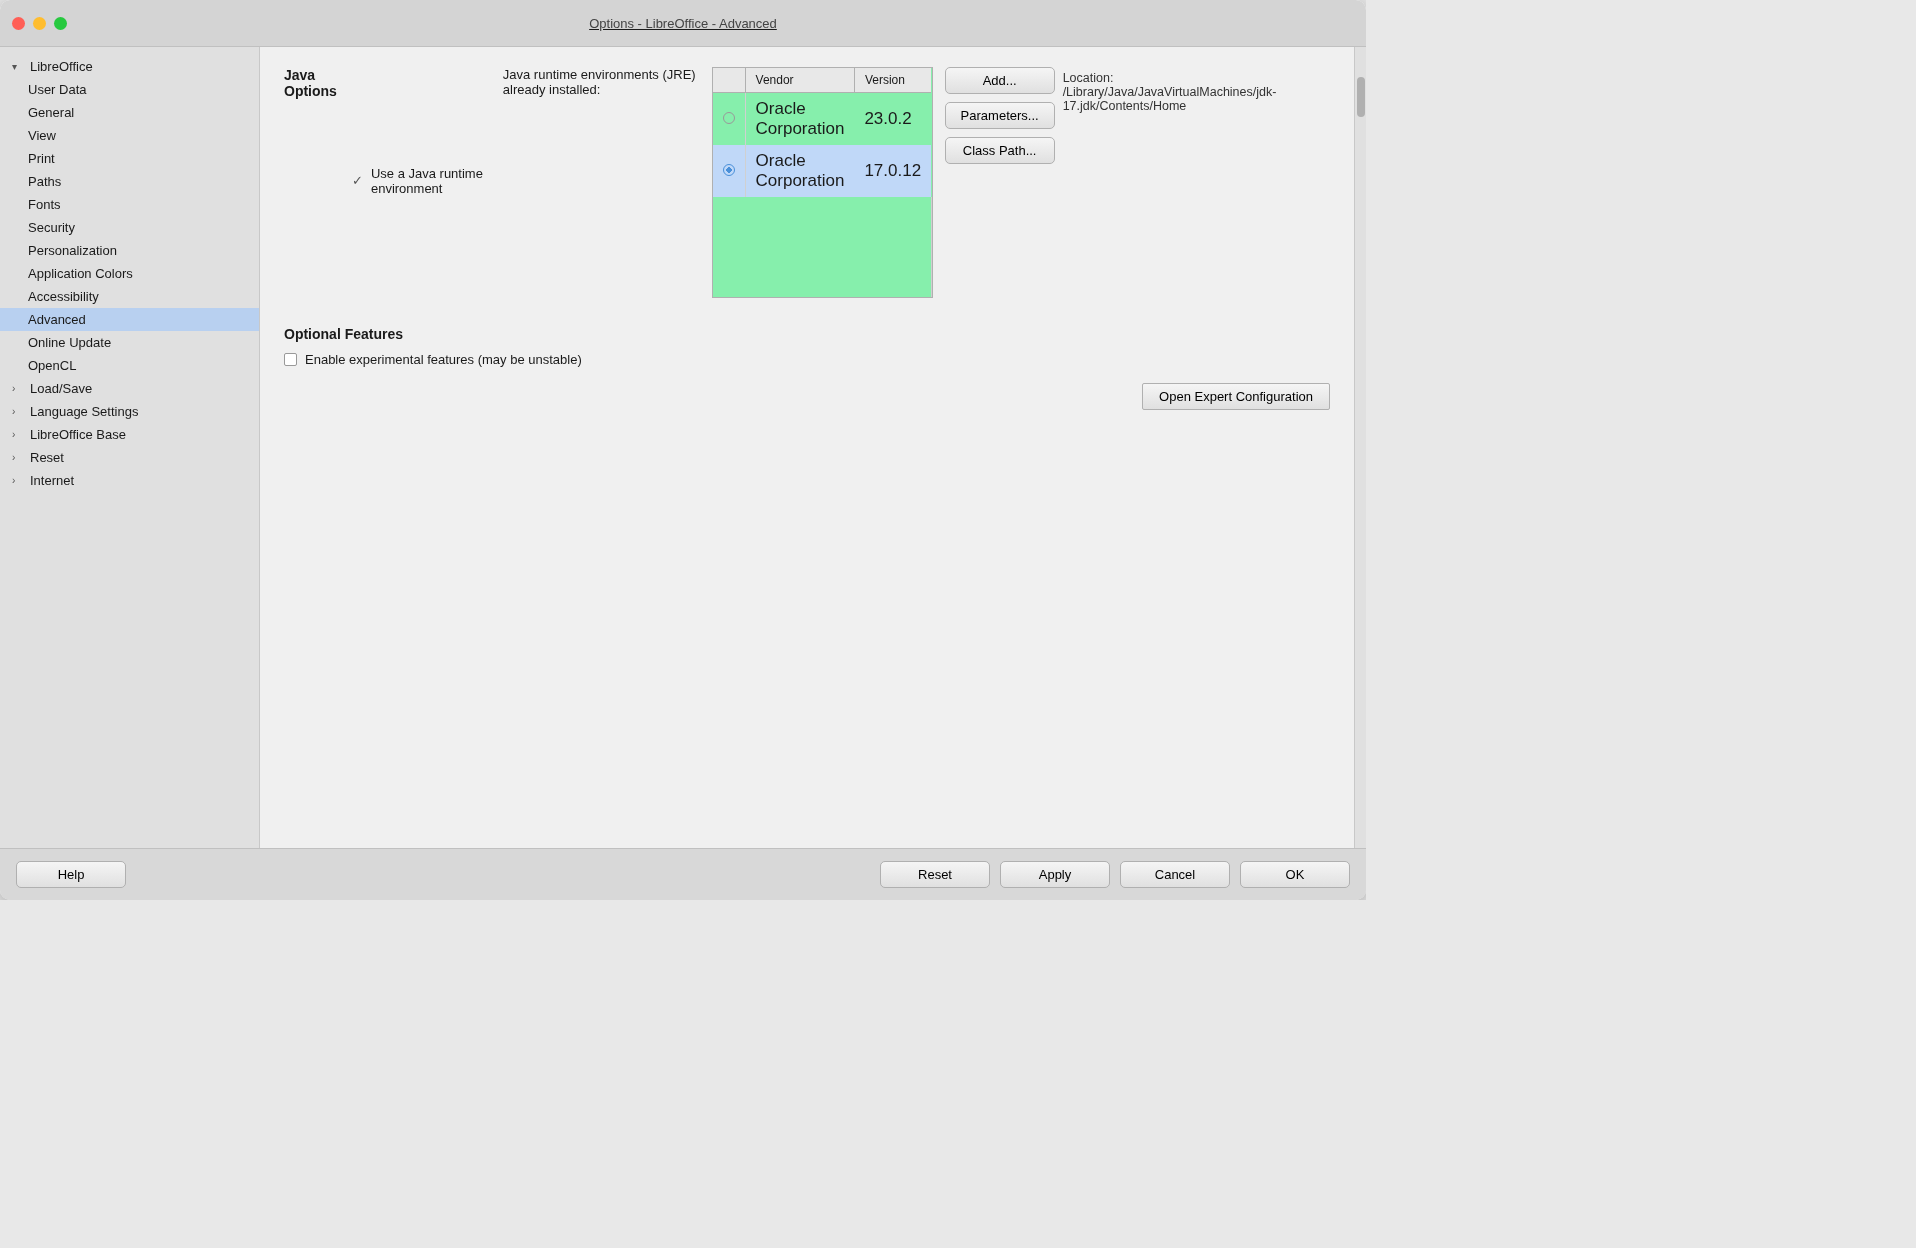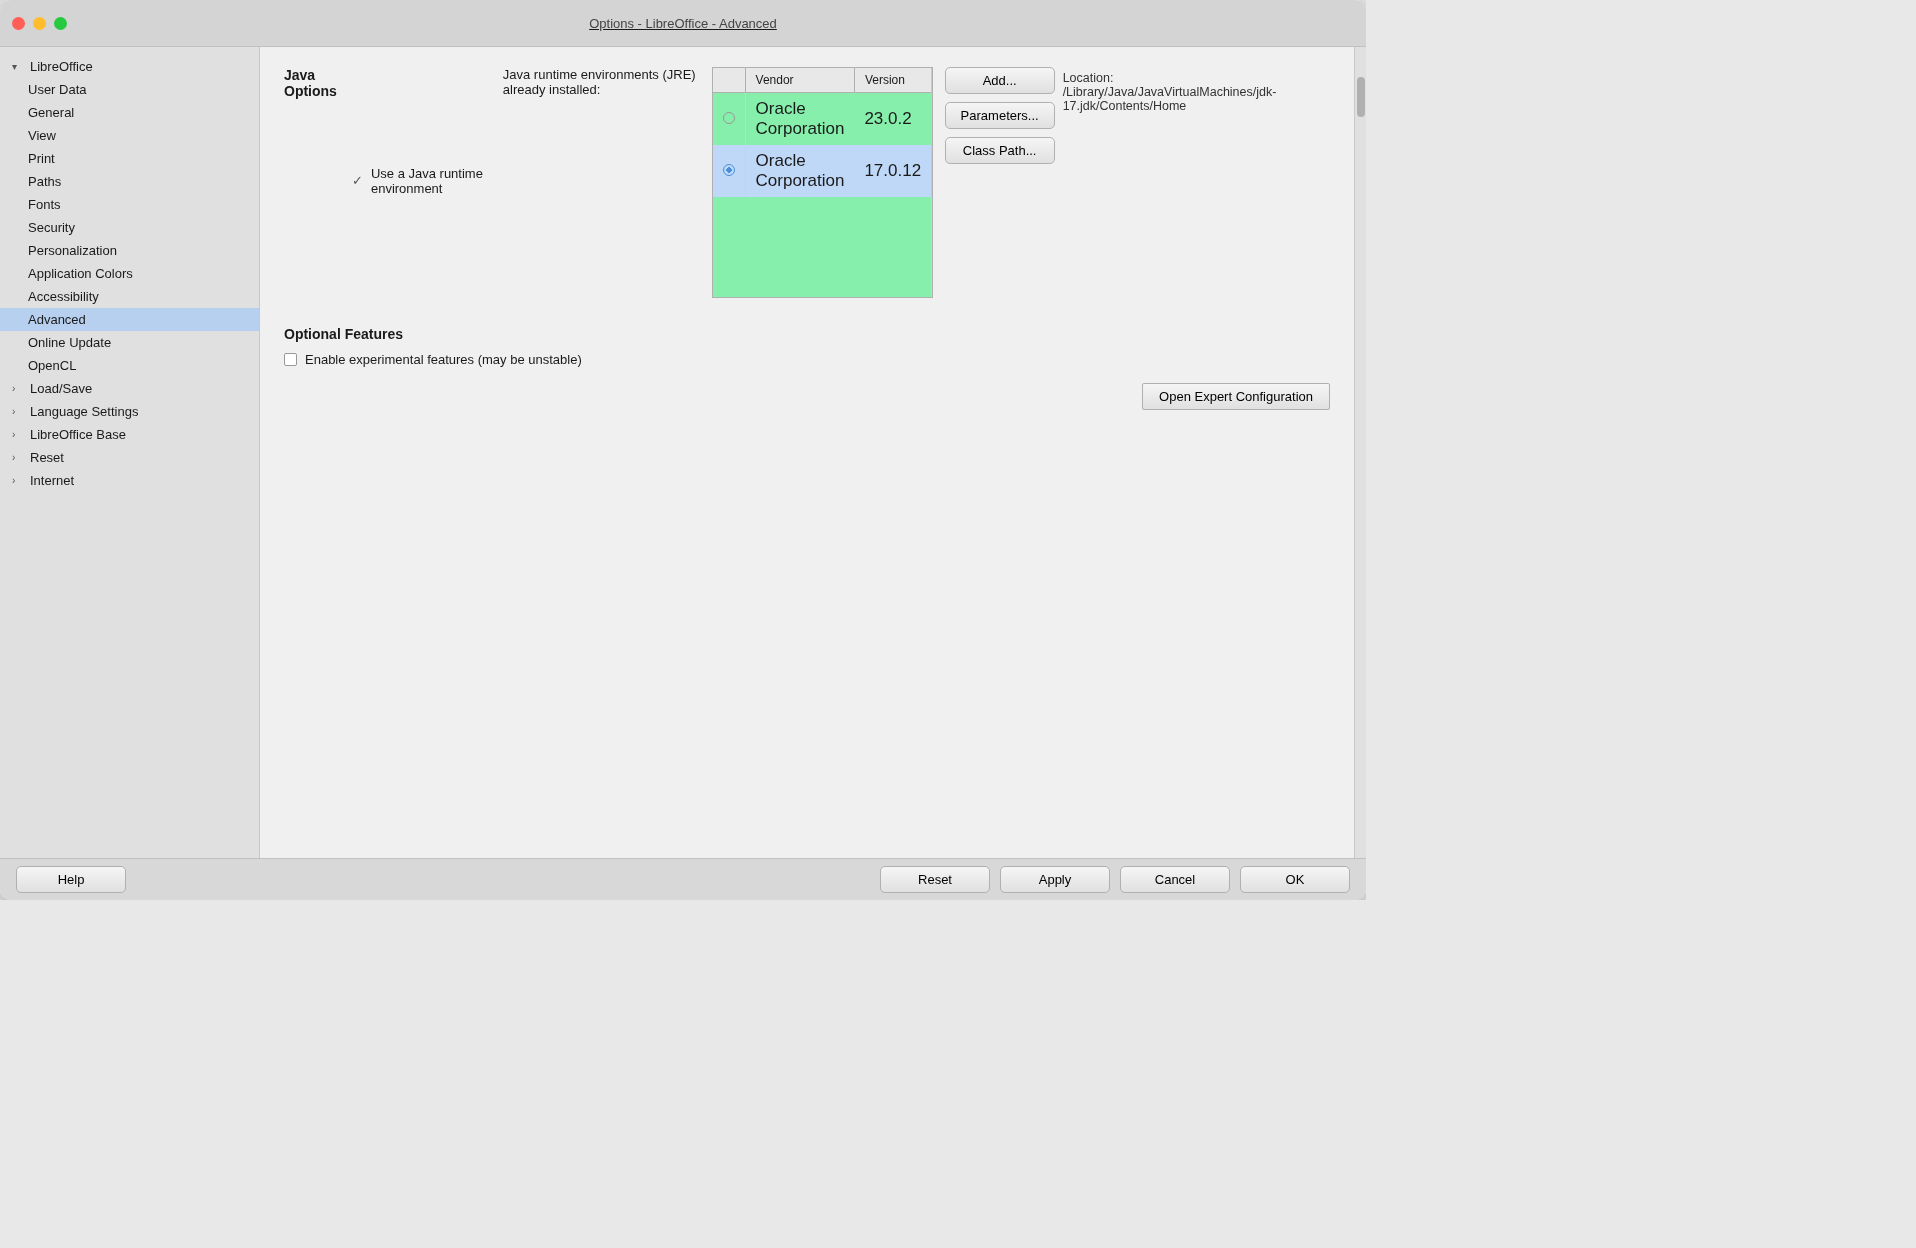--- a/index.html
+++ b/index.html
@@ -213,21 +213,21 @@
     }
     .expert-btn {
       background: linear-gradient(to bottom, #f5f5f5, #e0e0e0);
       border: 1px solid #b0b0b0;
       border-radius: 2px;
       padding: 5px 16px;
       font-size: 13px;
       cursor: pointer;
     }
     .bottom-bar {
-      height: 42px;
+      height: 52px;
       background: #d8d8d8;
       border-top: 1px solid #c0c0c0;
       display: flex;
       align-items: center;
       padding: 0 16px;
       flex-shrink: 0;
     }
     .bottom-left {
       flex: 1;
     }

